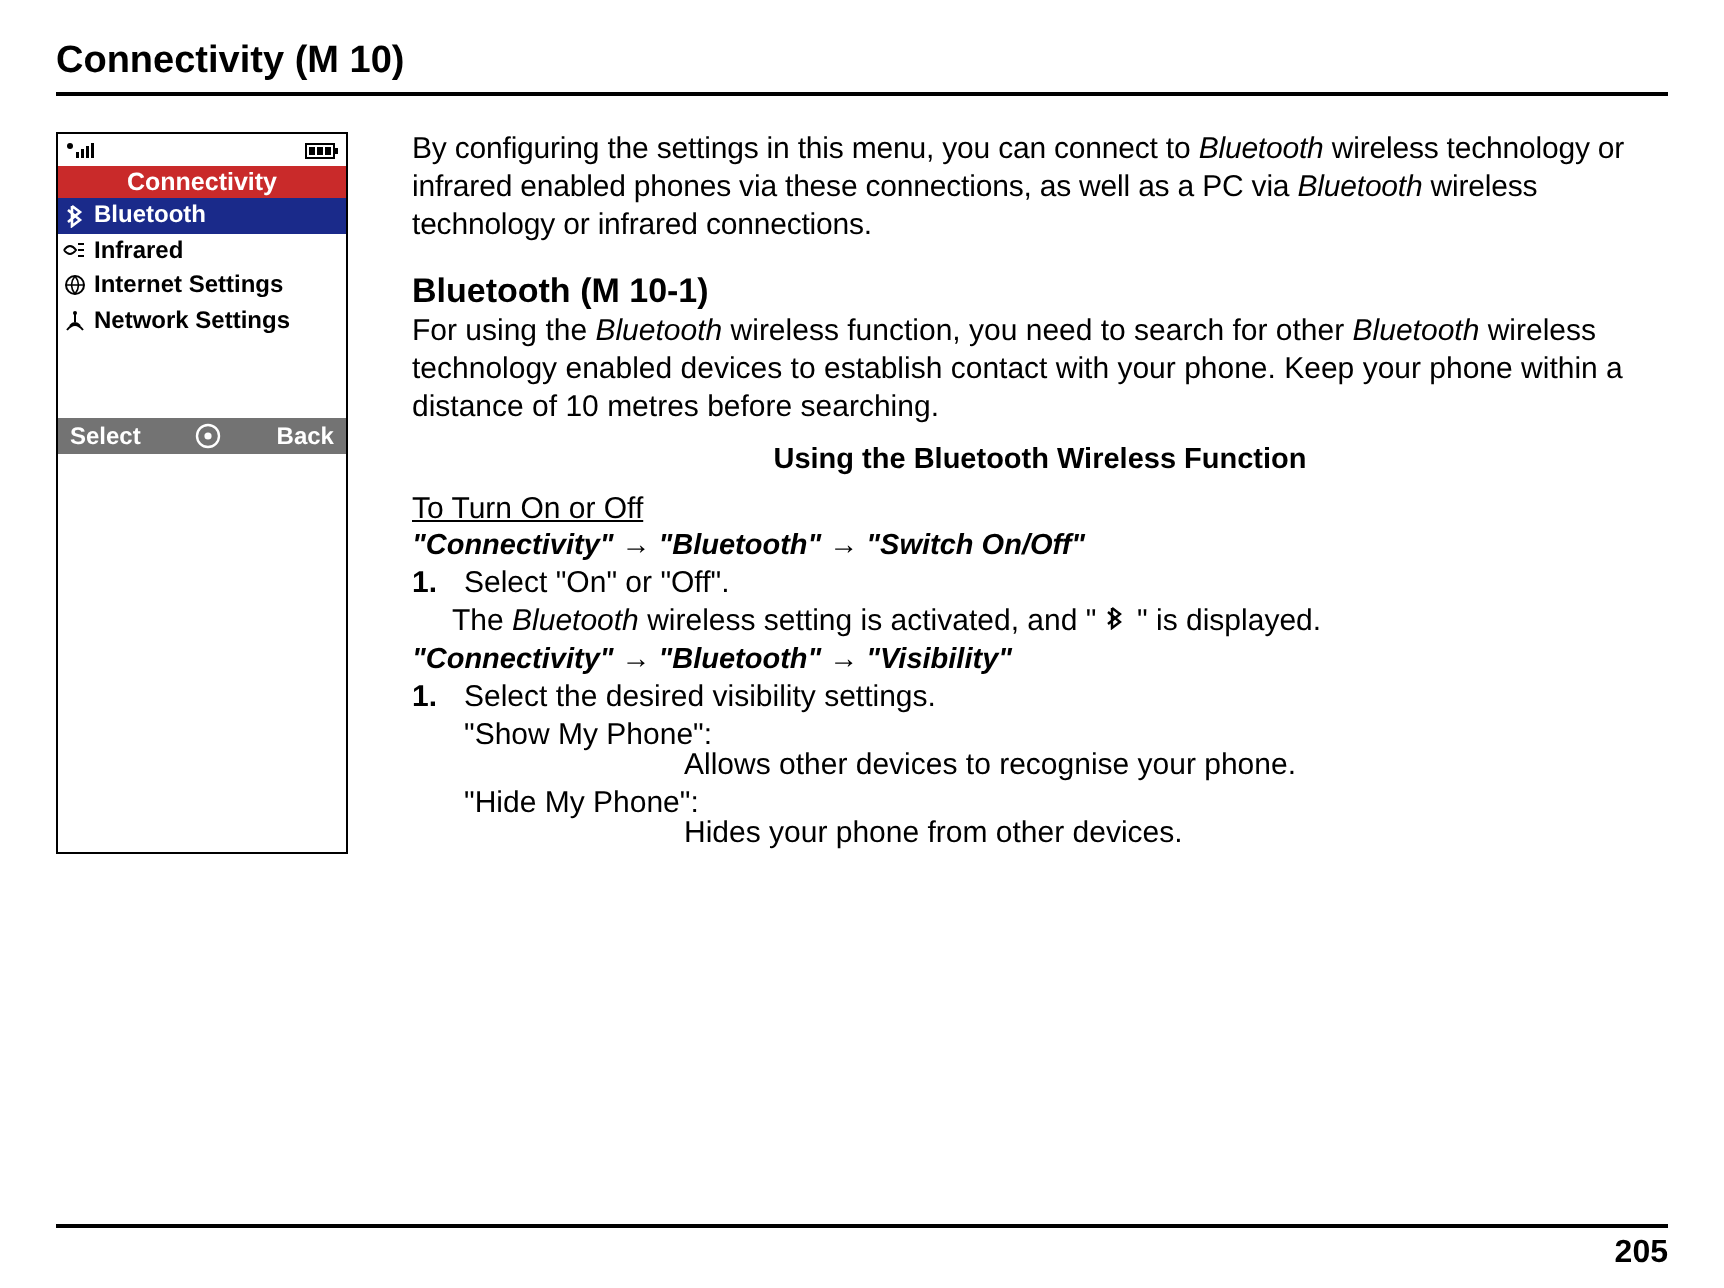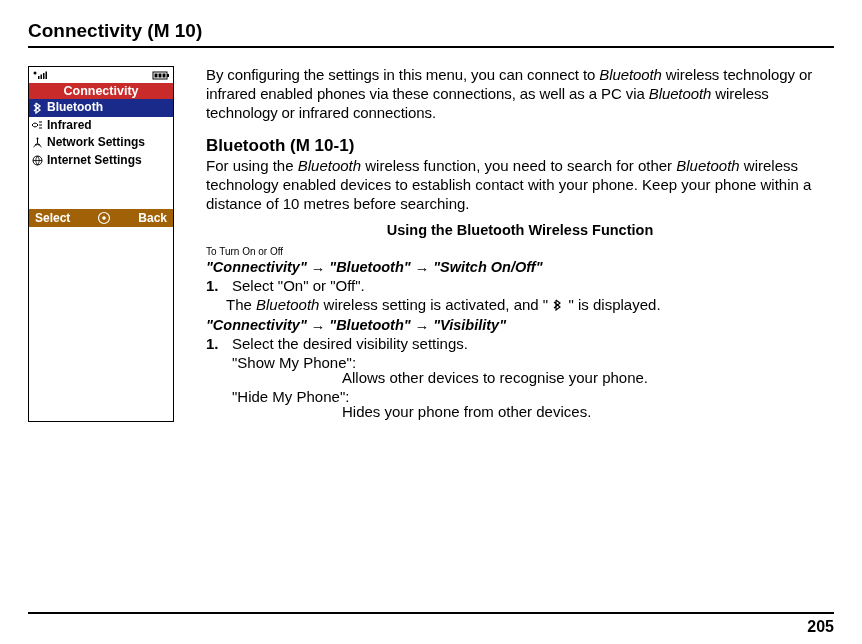--- a/index.html
+++ b/index.html
@@ -68,21 +68,21 @@
     font-size: 12px;
     padding: 1px 2px;
     line-height: 1.3;
   }
   .menu-item.selected {
     background: #1a2a8a;
     color: #fff;
   }
   .menu-item .micon { width: 12px; height:12px; display:flex; align-items:center; justify-content:center; }
   .softkeys {
-    background: #a16207;
+    background: #737373;
     color: #fff;
     display: flex;
     justify-content: space-between;
     align-items: flex-start;
     font-weight: bold;
     font-size: 12px;
     padding: 2px 6px;
   }
   .sk-center {
     width:14px; height:14px;
@@ -109,22 +109,23 @@
     margin-top: 1px;
   }
   .h3 {
     font-weight: bold;
     font-size: 14.5px;
     margin-top: 8px;
     font-family: Arial, sans-serif;
     text-align: center;
   }
   .h4 {
-    font-size: 10px;
+    font-size: 15px;
     margin-top: 8px;
+    text-decoration: underline;
   }
   .navline {
     font-style: italic;
     font-weight: bold;
     font-size: 14.5px;
     margin-top: 2px;
     font-family: Arial, sans-serif;
   }
   .navline .arrow { font-style: normal; font-weight: normal; margin: 0 4px; font-family: sans-serif;}
   .step {
@@ -216,34 +217,34 @@
           <span class="micon">
             <svg width="12" height="10" viewBox="0 0 12 10">
                 <path d="M1 5 Q4 1 7 5 Q4 9 1 5 M8 2 L11 2 M8 5 L11 5 M8 8 L11 8" stroke="#000" stroke-width="1" fill="none"></path>
               </svg>
           </span>
           <span>Infrared</span>
         </div>
         <div class="menu-item">
           <span class="micon">
             <svg width="11" height="11" viewBox="0 0 11 11">
+                <circle cx="5.5" cy="5.5" r="4.5" stroke="#000" fill="none"></circle>
+                <path d="M1 5.5 L10 5.5 M5.5 1 Q2 5.5 5.5 10 M5.5 1 Q9 5.5 5.5 10" stroke="#000" stroke-width="0.8" fill="none"></path>
+              </svg>
+          </span>
+          <span>Internet Settings</span>
+        </div>
+        <div class="menu-item">
+          <span class="micon">
+            <svg width="11" height="11" viewBox="0 0 11 11">
                 <path d="M5.5 1 L5.5 6 M3 8 Q5.5 5 8 8 M1.5 10 Q5.5 5 9.5 10" stroke="#000" stroke-width="1" fill="none"></path>
                 <circle cx="5.5" cy="1.5" r="1" fill="#000"></circle>
               </svg>
           </span>
           <span>Network Settings</span>
-        </div>
-        <div class="menu-item">
-          <span class="micon">
-            <svg width="11" height="11" viewBox="0 0 11 11">
-                <circle cx="5.5" cy="5.5" r="4.5" stroke="#000" fill="none"></circle>
-                <path d="M1 5.5 L10 5.5 M5.5 1 Q2 5.5 5.5 10 M5.5 1 Q9 5.5 5.5 10" stroke="#000" stroke-width="0.8" fill="none"></path>
-              </svg>
-          </span>
-          <span>Internet Settings</span>
         </div>
       </div>
       <div class="softkeys">
         <span>Select</span>
         <span class="sk-center">
           <svg width="14" height="14" viewBox="0 0 14 14">
               <circle cx="7" cy="7" r="5.5" stroke="#fff" fill="none" stroke-width="1.2"></circle>
               <circle cx="7" cy="7" r="1.8" fill="#fff"></circle>
             </svg>
         </span>

